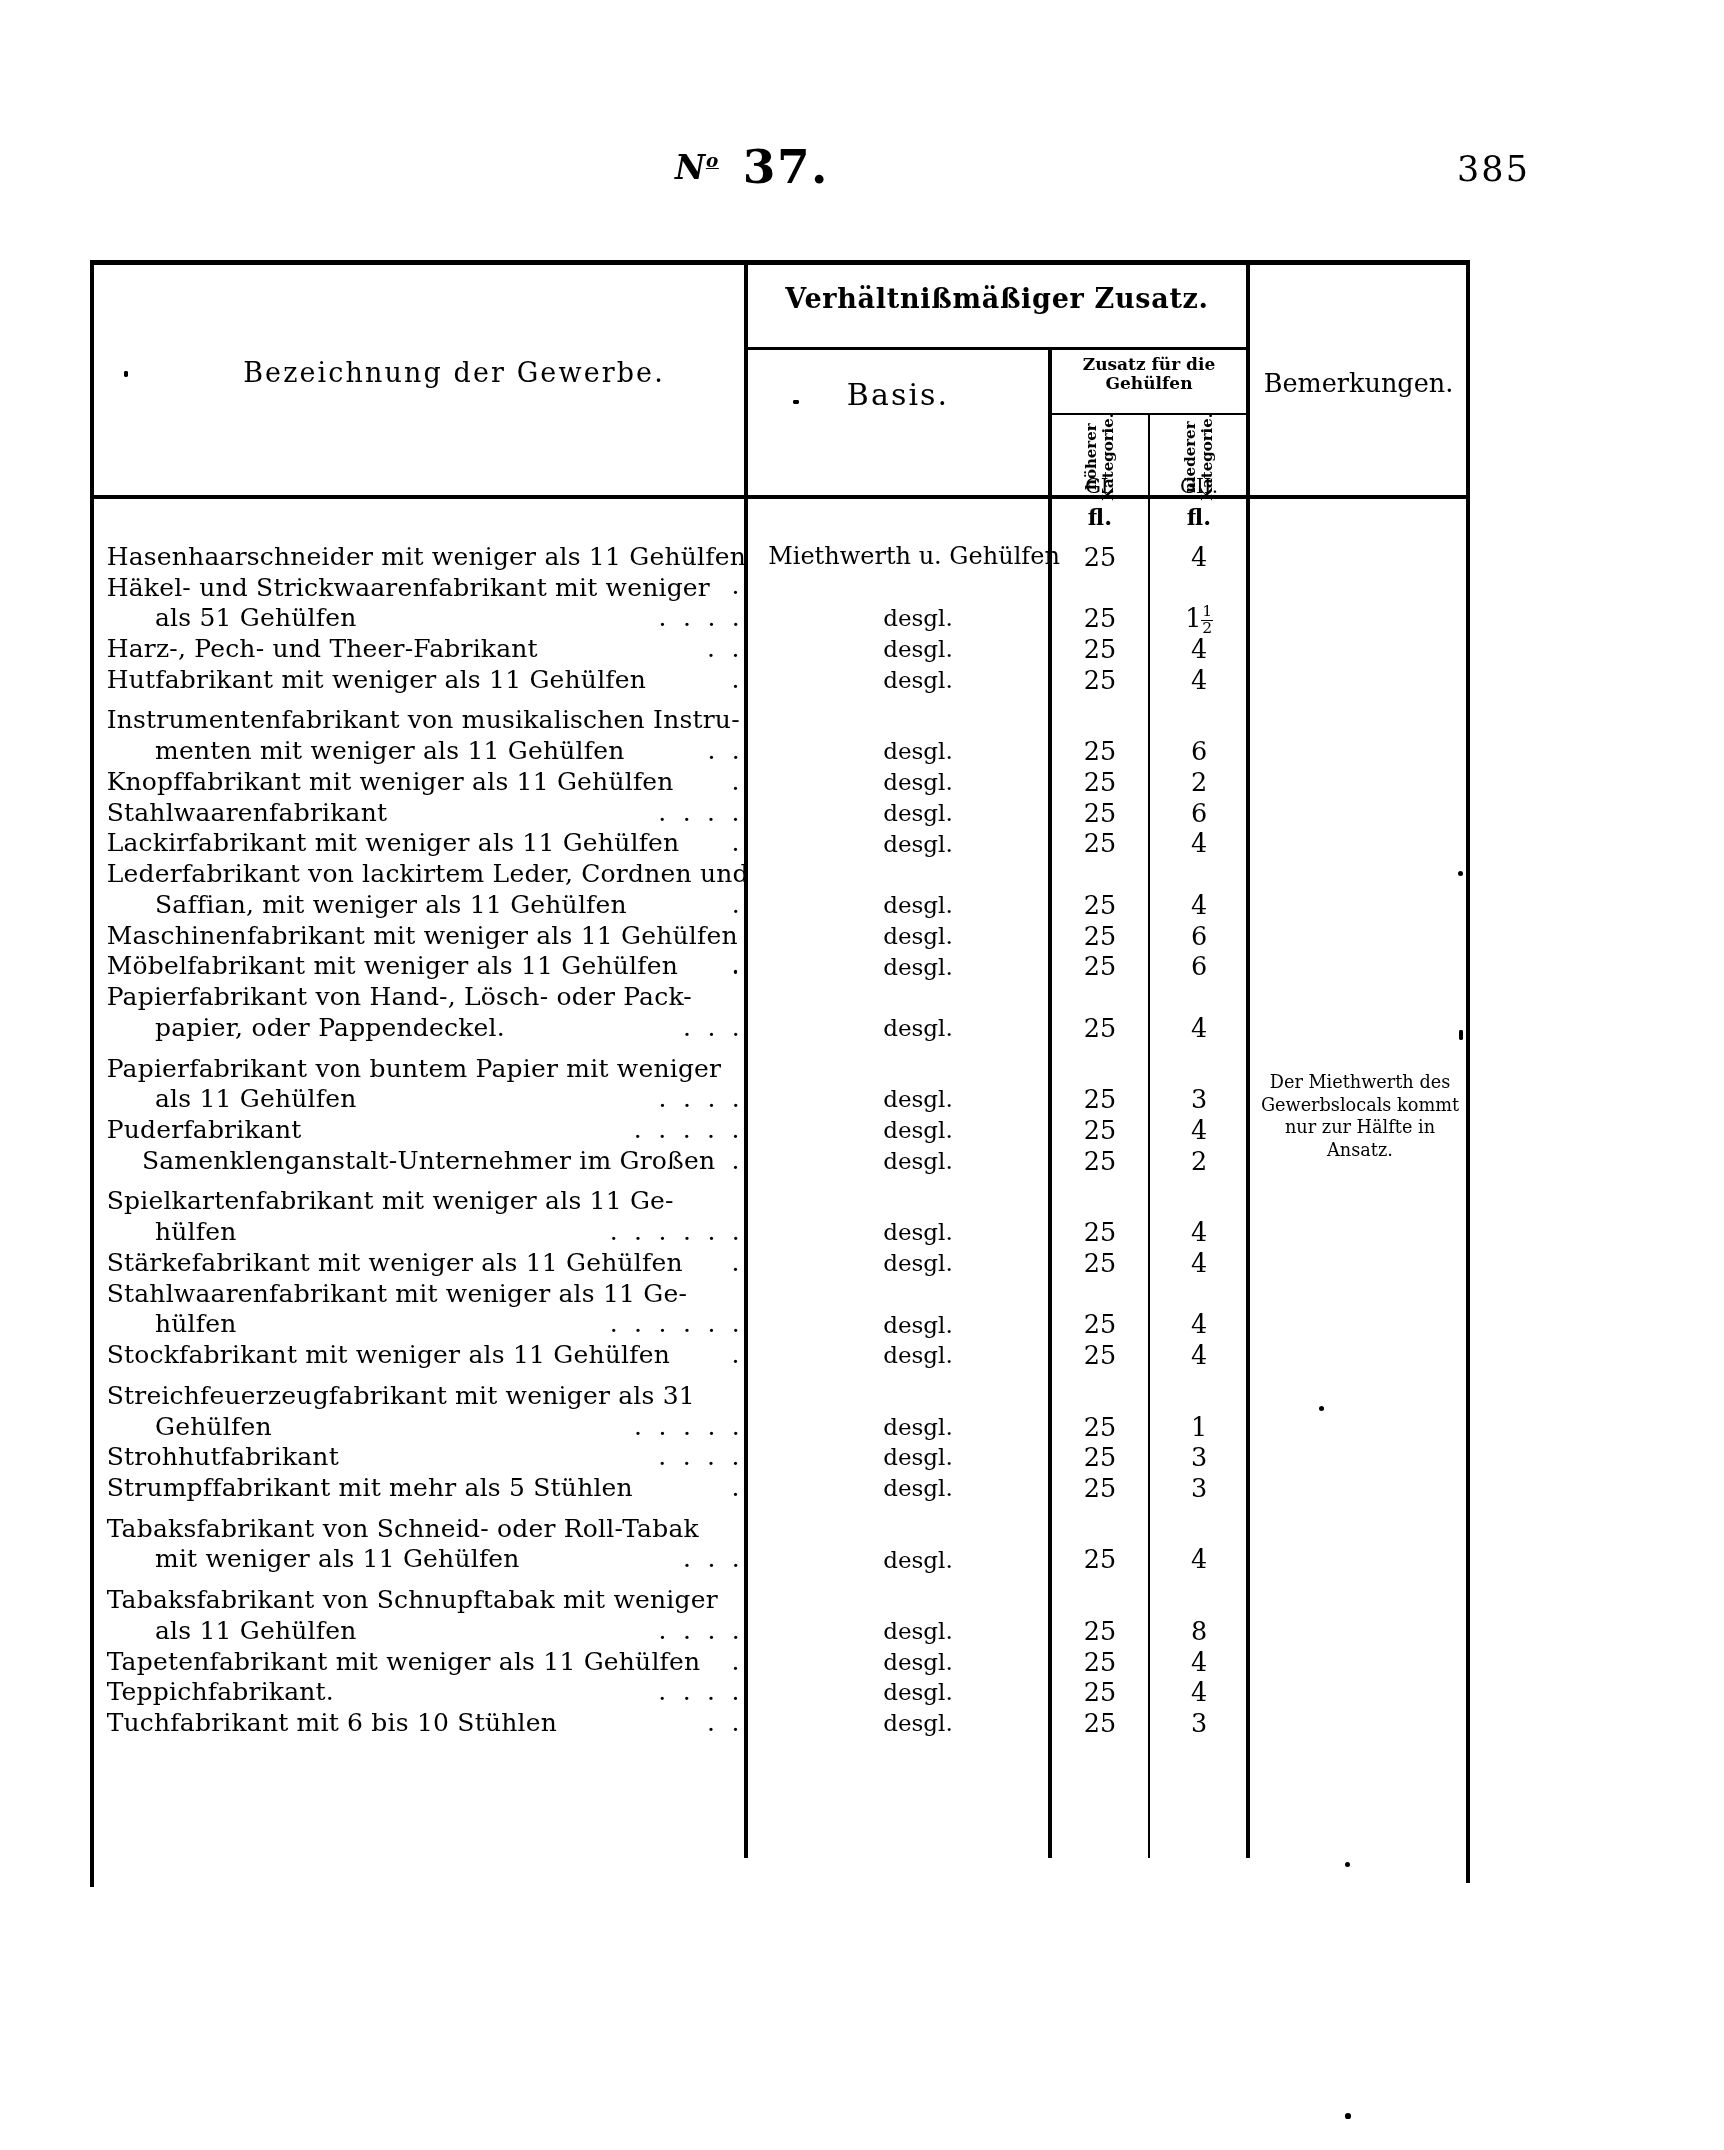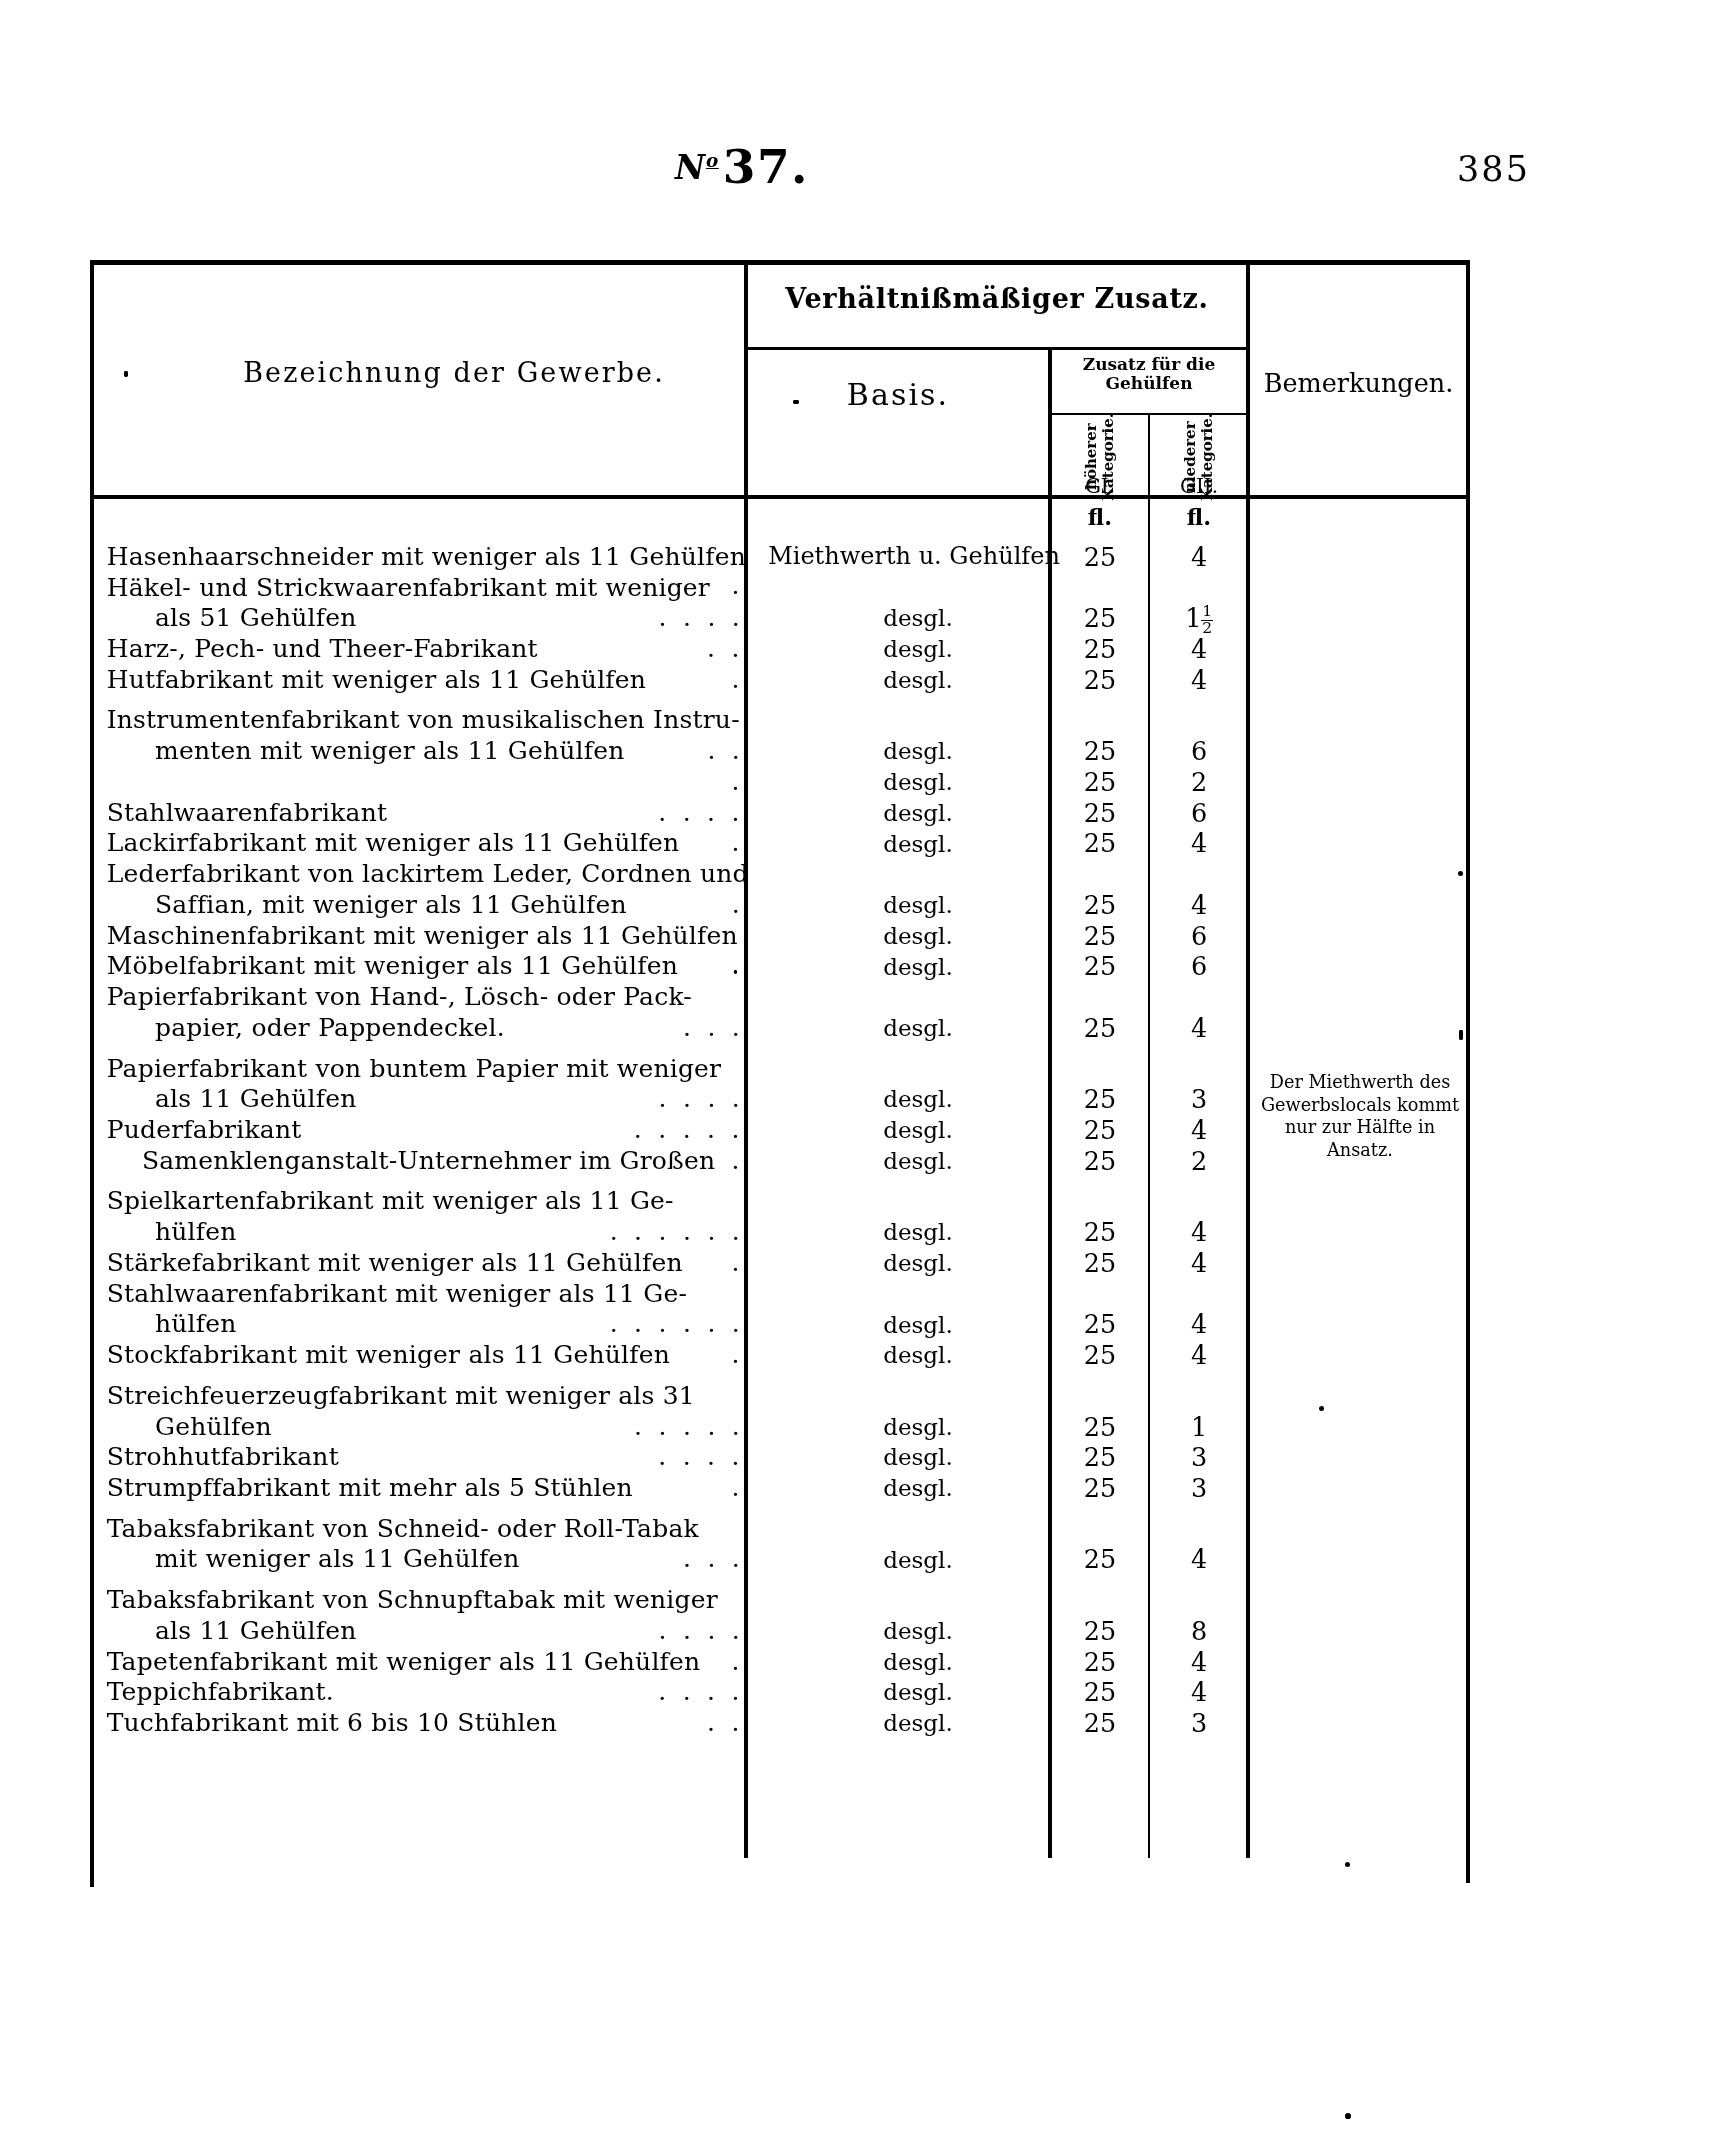--- a/index.html
+++ b/index.html
@@ -12,21 +12,21 @@
 
   
   .runhead{position:absolute;top:139px;left:0;width:1724px;height:64px;}
   .issue-no{
     position:absolute;left:675px;top:0;
     font-size:44px;font-weight:bold;letter-spacing:0.7px;
     font-family:"DejaVu Serif","Liberation Serif",serif;
   }
   .issue-no .no-abbr{font-style:italic;font-size:33px;font-weight:bold;position:relative;top:-4.2px;}
   .issue-no .no-abbr sup{font-size:18.4px;text-decoration:underline;}
-  .issue-no .num{font-size:47px;font-weight:bold;margin-left:4px;letter-spacing:1.4px;}
+  .issue-no .num{font-size:47px;font-weight:bold;margin-left:24px;letter-spacing:1.4px;}
   .pageno{
     position:absolute;right:194px;top:10px;
     font-size:35px;letter-spacing:2.1px;
   }
 
   
   .tbl{
     position:absolute;left:90px;top:260px;
     width:1372px;
     border-top:5px solid #000;
@@ -200,21 +200,21 @@
           <div class="v2" style="top: 136px;">4</div>
           <div class="line" style="top: 167px;"><span class="txt">Hutfabrikant mit weniger als 11 Gehülfen</span><span class="lead">&nbsp;&nbsp;.</span></div>
           <div class="basis fr" style="top: 169px;">desgl.</div>
           <div class="v1" style="top: 167px;">25</div>
           <div class="v2" style="top: 167px;">4</div>
           <div class="line" style="top: 207px;"><span class="txt">Instrumentenfabrikant von musikalischen Instru-</span></div>
           <div class="line ind" style="top: 238px;"><span class="txt">menten mit weniger als 11 Gehülfen</span><span class="lead">&nbsp;&nbsp;.&nbsp;&nbsp;.</span></div>
           <div class="basis fr" style="top: 240px;">desgl.</div>
           <div class="v1" style="top: 238px;">25</div>
           <div class="v2" style="top: 238px;">6</div>
-          <div class="line" style="top: 269px;"><span class="lead">&nbsp;&nbsp;.</span></div>
+          <div class="line" style="top: 269px;"><span class="txt">Knopffabrikant mit weniger als 11 Gehülfen</span><span class="lead">&nbsp;&nbsp;.</span></div>
           <div class="basis fr" style="top: 271px;">desgl.</div>
           <div class="v1" style="top: 269px;">25</div>
           <div class="v2" style="top: 269px;">2</div>
           <div class="line" style="top: 300px;"><span class="txt">Stahlwaarenfabrikant</span><span class="lead">&nbsp;&nbsp;.&nbsp;&nbsp;.&nbsp;&nbsp;.&nbsp;&nbsp;.</span></div>
           <div class="basis fr" style="top: 302px;">desgl.</div>
           <div class="v1" style="top: 300px;">25</div>
           <div class="v2" style="top: 300px;">6</div>
           <div class="line" style="top: 330px;"><span class="txt">Lackirfabrikant mit weniger als 11 Gehülfen</span><span class="lead">&nbsp;&nbsp;.</span></div>
           <div class="basis fr" style="top: 333px;">desgl.</div>
           <div class="v1" style="top: 330px;">25</div>

